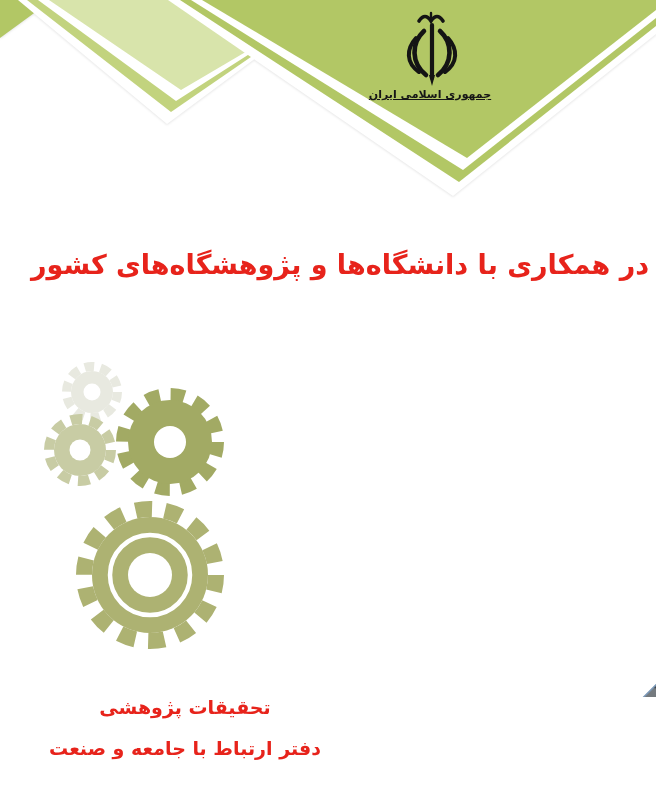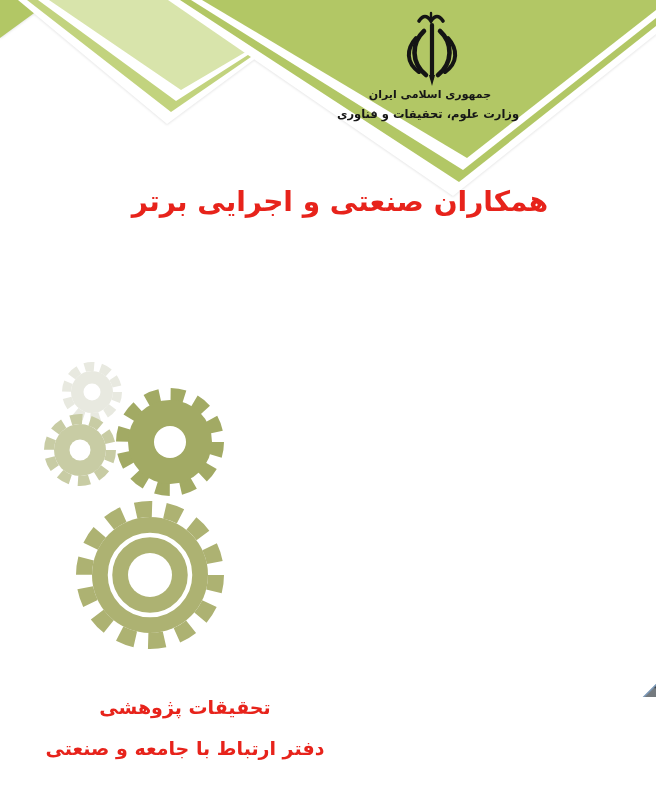--- a/index.html
+++ b/index.html
@@ -5,21 +5,21 @@
   html,body{margin:0;padding:0;background:#ffffff;}
   #cover{
     position:relative;width:656px;height:800px;overflow:hidden;
     background:#ffffff;
     font-family:"DejaVu Sans",sans-serif;
   }
   .abs{position:absolute;}
   .fa{direction:rtl;unicode-bidi:embed;font-family:"DejaVu Sans",sans-serif;}
   .ministry-line{
     color:#161616;text-align:center;white-space:nowrap;
-    transform:translateX(-50%);font-weight:bold;
+    transform:translateX(-50%);font-weight:bold;text-decoration:underline;
   }
   .title-line{
     left:24px;right:0;text-align:center;color:#e7231b;font-weight:bold;
     white-space:nowrap;letter-spacing:0;
   }
   .footer-line{
     color:#e7231b;font-weight:bold;text-align:center;white-space:nowrap;
   }
   svg{display:block;}
 </style>
@@ -50,23 +50,22 @@
       <path d="M0,-25 L0,28" stroke-width="4.2"></path>
       <path d="M-8,-19 C-21,-7 -21,13 -6,25" stroke-width="4.6"></path>
       <path d="M-16,-12 C-26,-1 -26,13 -13,22" stroke-width="4"></path>
       <path d="M8,-19 C21,-7 21,13 6,25" stroke-width="4.6"></path>
       <path d="M16,-12 C26,-1 26,13 13,22" stroke-width="4"></path>
     </g>
     <path d="M0,36 L-3,25 L3,25 Z" fill="#141414"></path>
   </svg>
 
   <div class="abs fa ministry-line" style="left:430px;top:88px;font-size:11px;">جمهوری اسلامی ایران</div>
-  <div class="abs fa ministry-line" style="left:428px;top:107px;font-size:11.5px;">وزارت علوم، تحقیقات و فناوری</div>
-
-  <div class="abs fa title-line" style="top:185px;font-size:28px;">همکاران صنعتی و اجرایی برتر</div>
+
+  <div class="abs fa title-line" style="top:249px;font-size:27px;">در همکاری با دانشگاه‌ها و پژوهشگاه‌های کشور</div>
 
   <svg class="abs" style="left:40px;top:358px;" width="192" height="300" viewBox="40 358 192 300" aria-hidden="true">
 
     <g>
       <circle cx="92" cy="392" r="25.5" fill="none" stroke="#e8e9e0" stroke-width="9" stroke-dasharray="9.6 6.4"></circle>
       <circle cx="92" cy="392" r="21" fill="#e8e9e0"></circle>
       <circle cx="92" cy="392" r="8.5" fill="#ffffff"></circle>
     </g>
 
     <g>
@@ -236,15 +235,15 @@
 
     <g fill="none" stroke="#7b98b6" stroke-width="1.6">
       <path d="M434,344 L521,430 L434,516 L347,430 Z"></path>
       <path d="M334,432 L420,518 L334,604 L248,518 Z"></path>
       <path d="M547,436 L633,522 L547,608 L461,522 Z"></path>
       <path d="M440,519 L525,604 L440,689 L355,604 Z"></path>
     </g>
   </svg>
 
   <div class="abs fa footer-line" style="left:60px;width:250px;top:696px;font-size:19px;">تحقیقات پژوهشی</div>
-  <div class="abs fa footer-line" style="left:45px;width:280px;top:737px;font-size:19px;">دفتر ارتباط با جامعه و صنعتی</div>
+  <div class="abs fa footer-line" style="left:45px;width:280px;top:737px;font-size:19px;">دفتر ارتباط با جامعه و صنعت</div>
 
 </div>
 
 </body></html>

